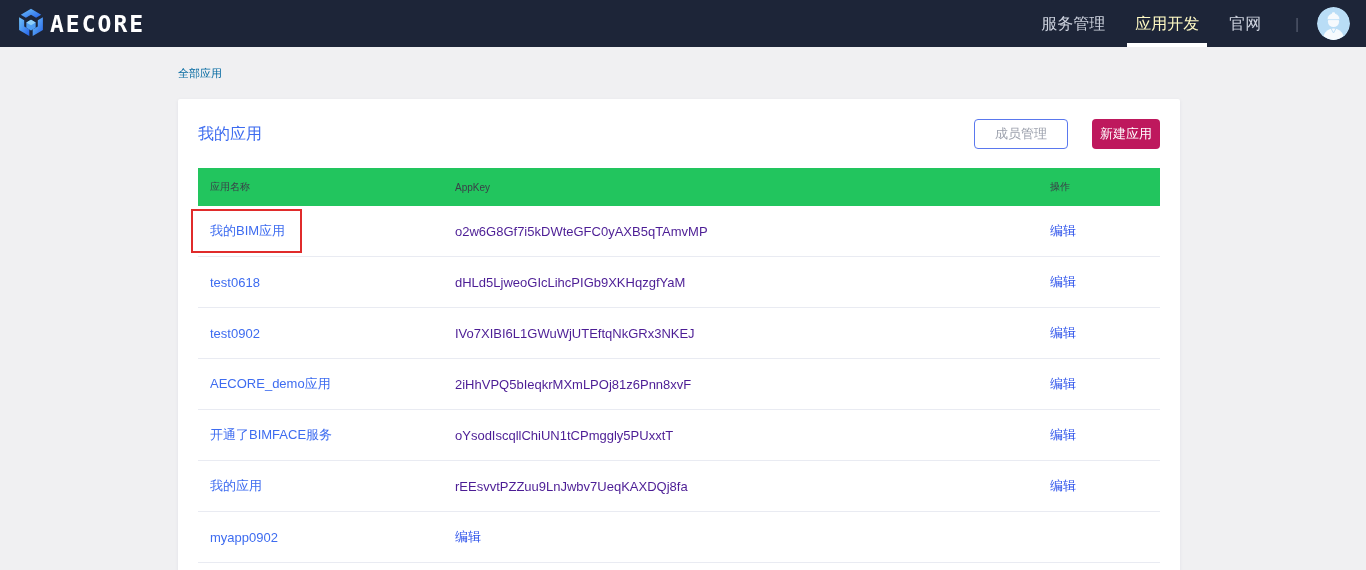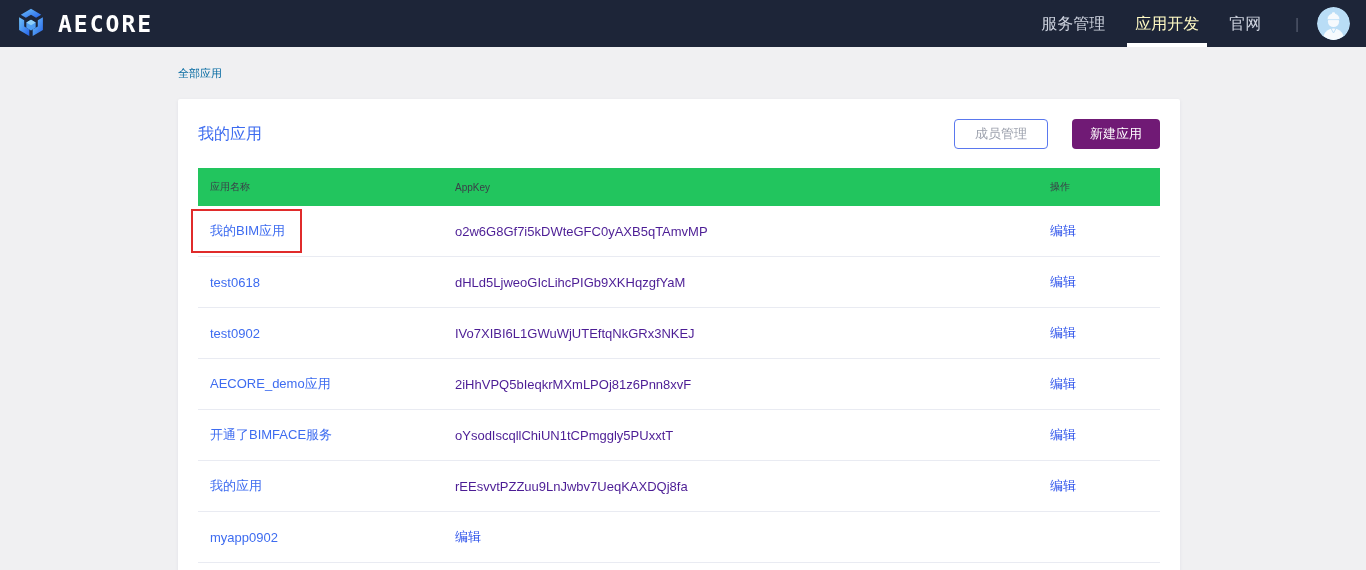--- a/index.html
+++ b/index.html
@@ -11,21 +11,21 @@
     overflow:hidden;
   }
 
   
   .navbar {
     position:absolute; top:0; left:0; width:1366px; height:47px;
     background:#1d2538;
     display:flex; align-items:center;
     padding:0 16px 0 14px;
   }
-  .brand { display:flex; align-items:center; gap:10px; }
+  .brand { display:flex; align-items:center; gap:2px; }
   .brand-logo { width:34px; height:34px; display:block; }
   .brand-text {
     color:#ffffff; font-size:23px; font-weight:800;
     font-family:"DejaVu Sans Mono", monospace;
     letter-spacing:2px;
   }
   .nav { margin-left:auto; display:flex; align-items:center; height:47px; }
   .nav-item {
     position:relative; color:#cdd2de; font-size:16px;
     height:47px; line-height:47px; margin-right:30px; cursor:pointer;
@@ -61,21 +61,21 @@
   .card-actions { margin-left:auto; display:flex; gap:24px; }
   .btn {
     height:30px; font-size:13px; border-radius:4px; cursor:pointer;
     font-family:"Liberation Sans", sans-serif;
   }
   .btn-outline {
     width:94px; background:#ffffff; color:#9a9fab;
     border:1px solid #5a78ee;
   }
   .btn-primary {
-    width:88px; background:#701a75; color:#ffffff; border:none;
+    width:68px; background:#be185d; color:#ffffff; border:none;
   }
 
   
   .table { margin:0 20px; position:relative; }
   .thead {
     display:flex; align-items:center; height:38px;
     background:#22c55e; font-size:10px; color:#3b3f48;
   }
   .trow {
     display:flex; align-items:center; height:51px;

